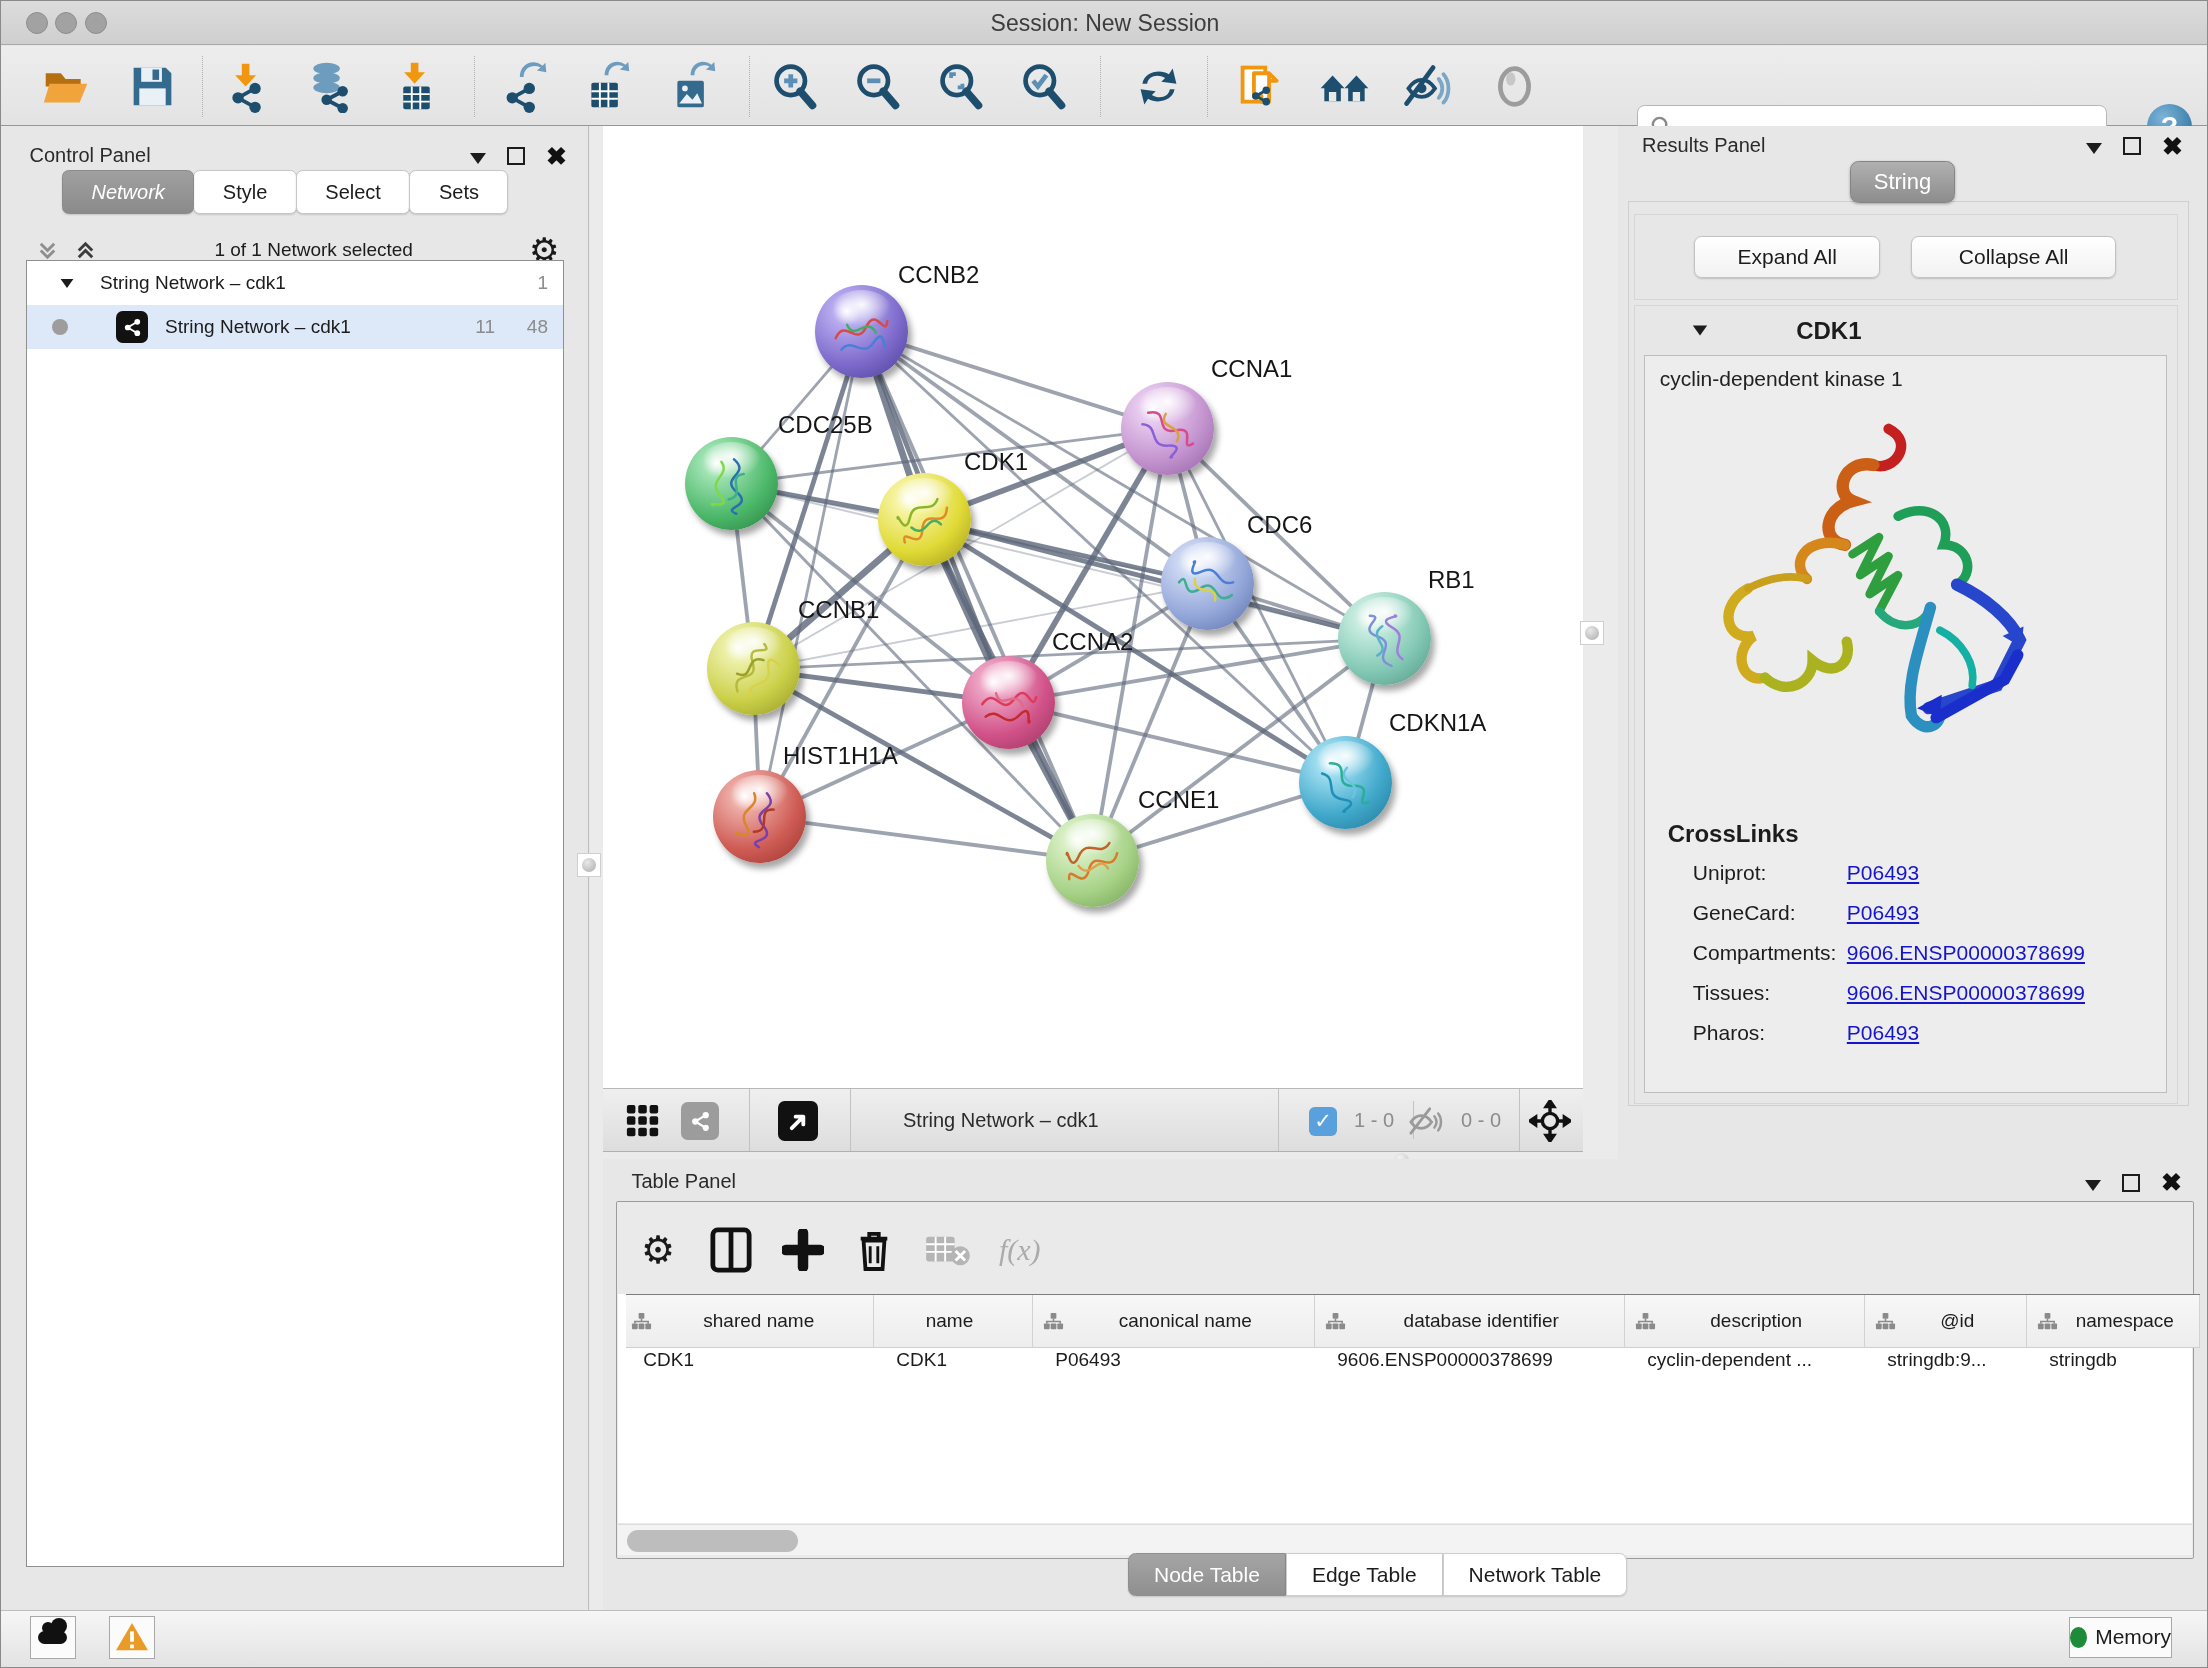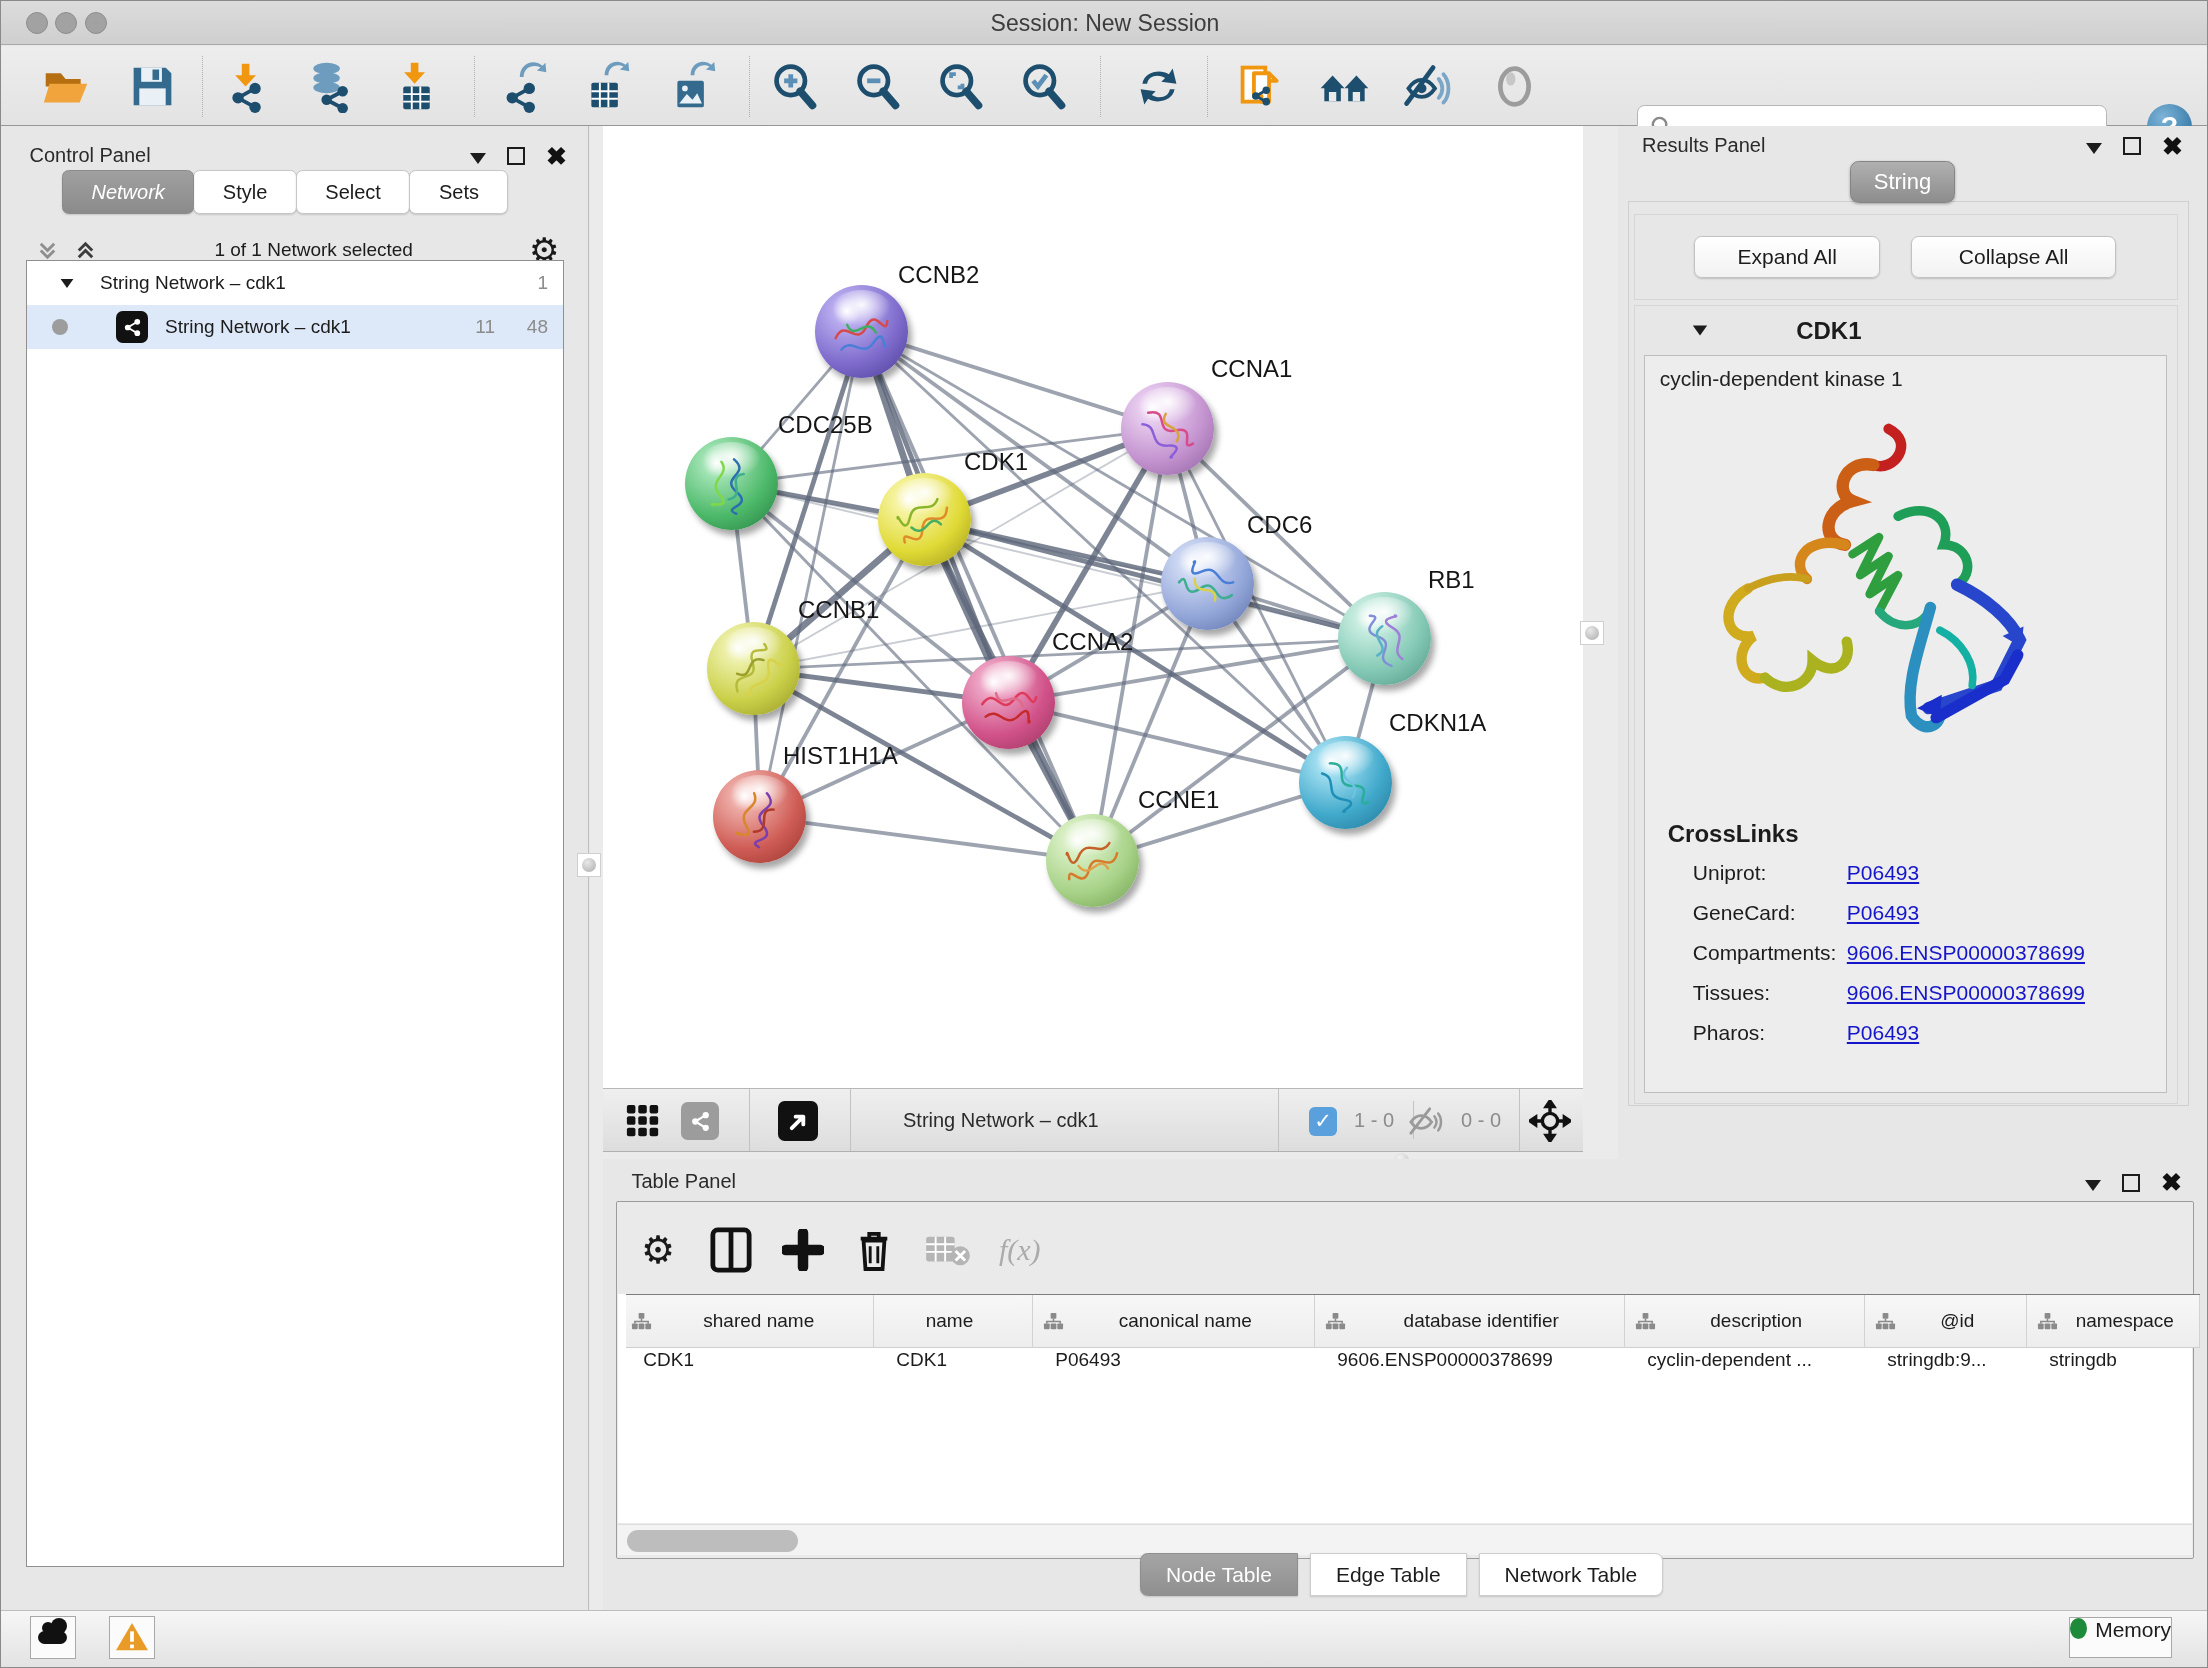--- a/index.html
+++ b/index.html
@@ -112,31 +112,31 @@
     background:linear-gradient(#f7f7f7,#ededed);border-top:1.9px solid #7d7d7d;border-bottom:1px solid #cfcfcf;justify-content:flex-end;}
   .th{display:flex;align-items:center;font-size:19px;color:#1c1c1c;border-right:1px solid #d2d2d2;flex:none;}
   .th .hi{margin-left:9.5px;}
   .th span{flex:1;text-align:center;padding-right:7.6px;white-space:nowrap;overflow:hidden;}
   #table-row{position:absolute;left:0;top:44px;height:44px;width:100%;display:flex;}
   .td{display:flex;align-items:center;font-size:19px;padding-left:25px;flex:none;white-space:nowrap;overflow:hidden;}
   #hscroll{position:absolute;left:1px;top:322px;width:1574px;height:31px;background:#f3f3f3;border-top:1px solid #dcdcdc;}
   #hthumb{position:absolute;left:8.6px;top:4.8px;width:171px;height:22px;border-radius:11.4px;background:#bdbdbd;}
   #bottom-tabs{position:absolute;left:525px;top:394px;display:flex;}
   .btab{height:43px;padding:0 25px;display:flex;align-items:center;font-size:21px;background:#fff;
-    border:1px solid #cdcdcd;box-shadow:0 1px 1.9px rgba(0,0,0,.15);margin-left:12px;}
+    border:1px solid #cdcdcd;box-shadow:0 1px 1.9px rgba(0,0,0,.15);}
   .btab:first-child{border-radius:7.6px 0 0 7.6px;}
   .btab:last-child{border-radius:0 7.6px 7.6px 0;}
   .btab.sel{background:linear-gradient(#a5a5a5,#8f8f8f);color:#fff;border-color:#8f8f8f;}
   
   #status-bar{position:absolute;left:0;top:1609px;width:2208px;height:59px;
     background:linear-gradient(#f6f6f6,#e2e2e2);border-top:1px solid #bdbdbd;}
   .sb-btn{position:absolute;top:4.8px;width:46px;height:43px;background:#fbfbfb;border:1.9px solid #a8a8a8;
     display:flex;align-items:center;justify-content:center;}
   #memory-btn{position:absolute;left:2068px;top:5.7px;width:103px;height:41px;background:#fbfbfb;
-    border:1.9px solid #a8a8a8;display:flex;align-items:flex-start;justify-content:center;gap:8px;font-size:21px;}
+    border:1.9px solid #a8a8a8;display:flex;align-items:center;justify-content:center;gap:8px;font-size:21px;}
   #memory-dot{width:21px;height:21px;border-radius:50%;background:#1e8b3a;}
   .cloud{position:relative;width:28.5px;height:13.3px;background:#111;border-radius:7.6px;}
   .cloud::before{content:"";position:absolute;left:3.8px;top:-8.6px;width:12.4px;height:12.4px;border-radius:50%;background:#111;}
   .cloud::after{content:"";position:absolute;left:12.4px;top:-12.4px;width:16px;height:16px;border-radius:50%;background:#111;}
   .gear{font-size:34px;line-height:1;color:#1a1a1a;font-family:"DejaVu Sans",sans-serif;}
   .fx{font-family:"Liberation Serif",serif;font-style:italic;font-size:30px;color:#ababab;}
 </style>
 </head>
 <body>
 

